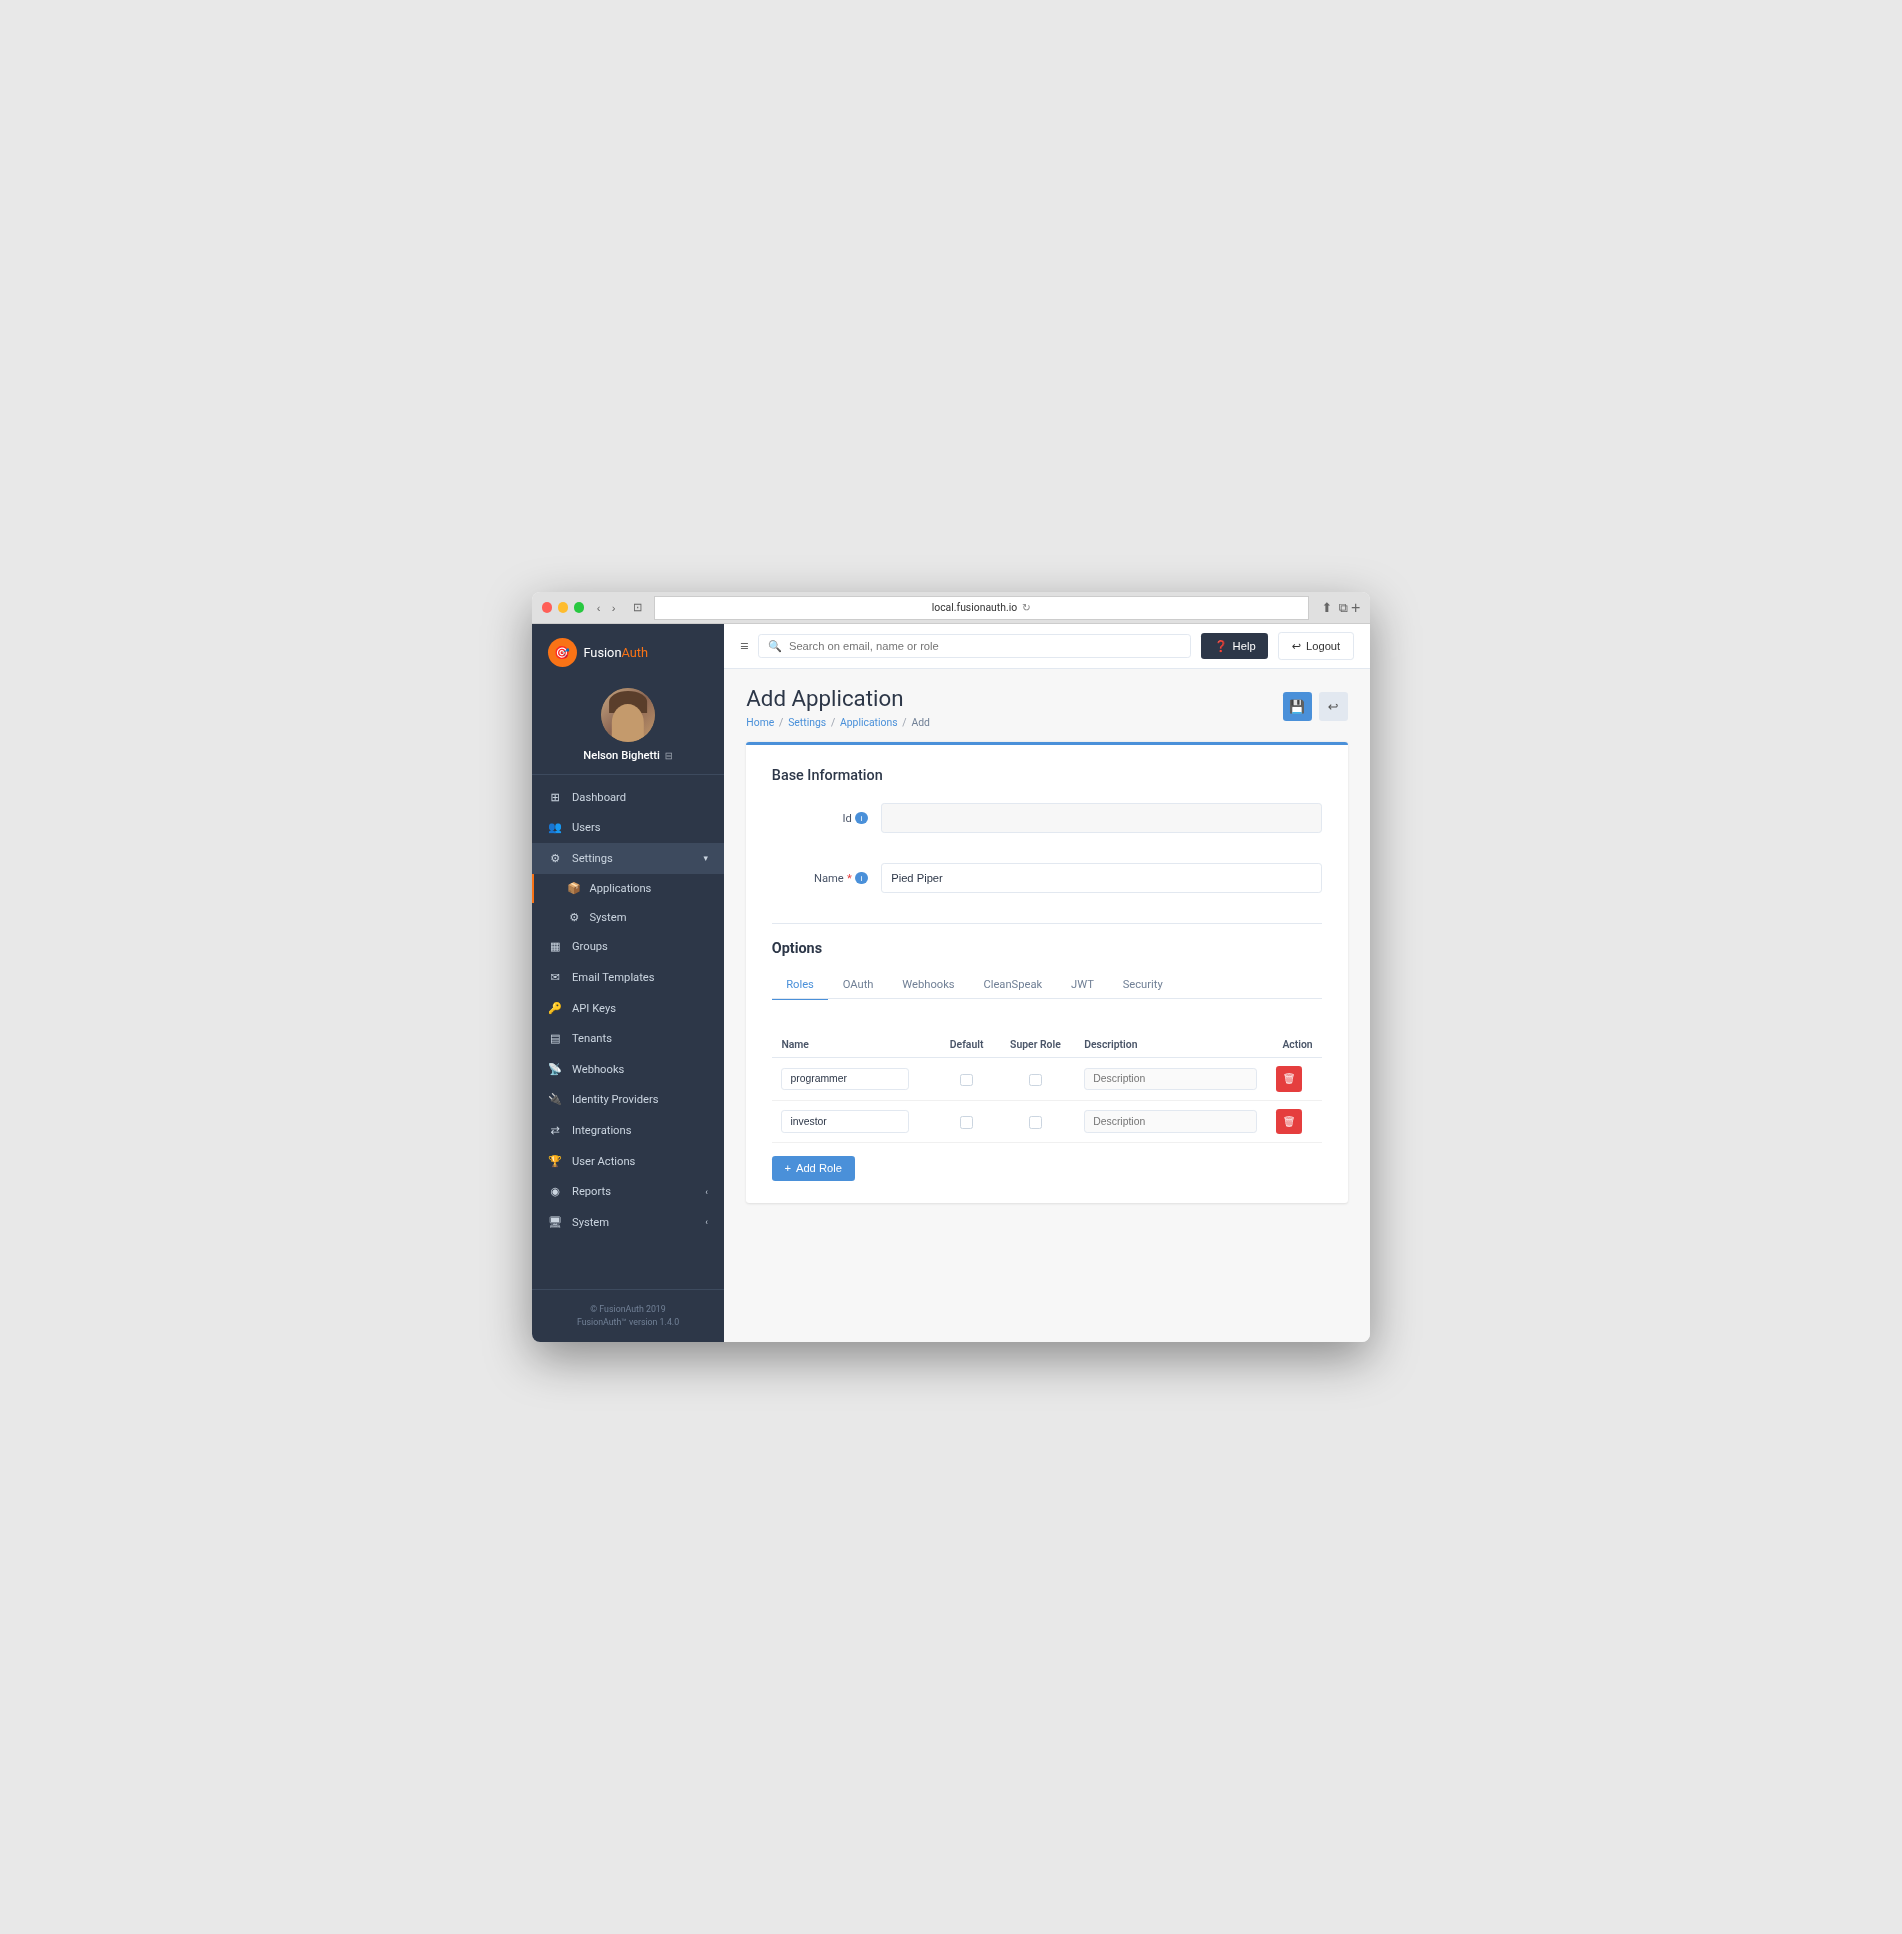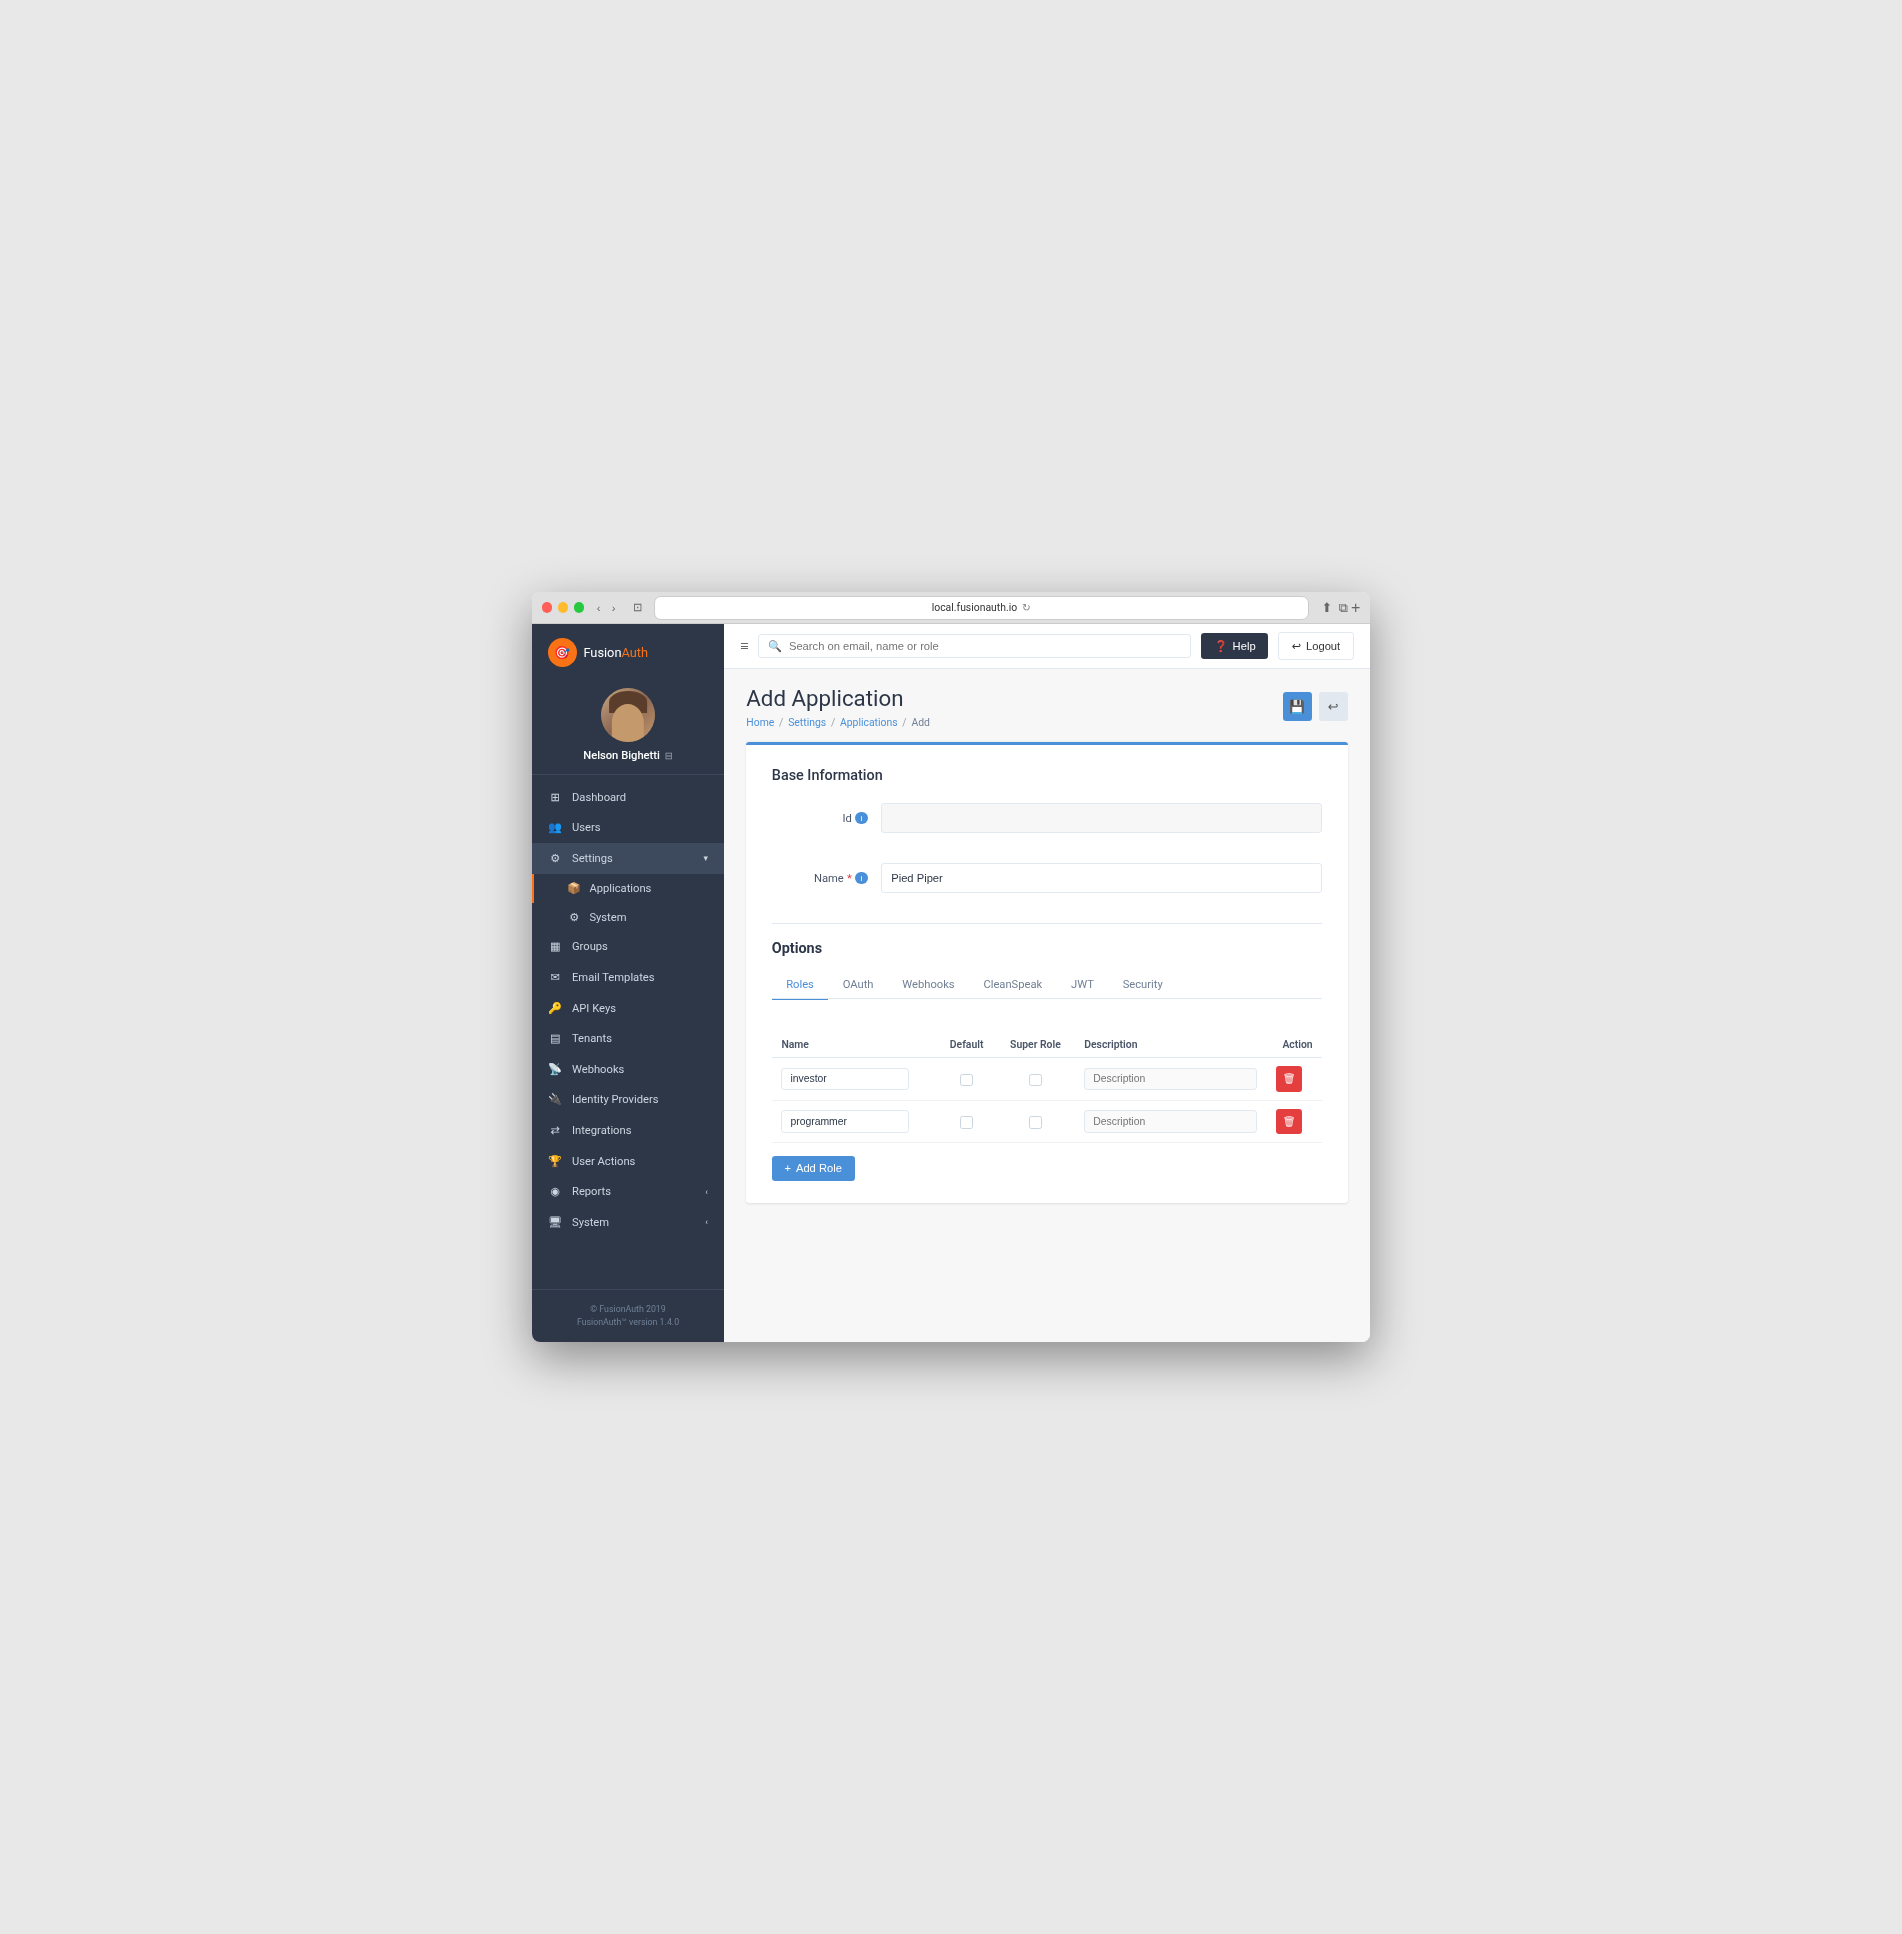--- a/index.html
+++ b/index.html
@@ -28,21 +28,21 @@
     .titlebar-btn.close { background: #ff5f57; }
     .titlebar-btn.minimize { background: #febc2e; }
     .titlebar-btn.maximize { background: #28c840; }
     .titlebar-nav { display: flex; gap: 4.8px; margin-right: 9.6px; }
     .nav-arrow { background: none; border: none; font-size: 11.2px; color: #666; cursor: pointer; padding: 1.6px 3.2px; }
     .nav-square { background: none; border: none; font-size: 11.2px; color: #666; cursor: pointer; padding: 1.6px 4.8px; }
     .titlebar-url {
       flex: 1;
       background: white;
       border: 0.8px solid #ccc;
-      border-radius: 7px;
+      border-radius: 0;
       height: 24px;
       display: flex;
       align-items: center;
       justify-content: center;
       font-size: 10.4px;
       color: #333;
       margin: 0 6.4px;
     }
     .titlebar-refresh { color: #888; font-size: 10.4px; margin-left: 4.8px; }
     .titlebar-actions { display: flex; gap: 6.4px; margin-left: 6.4px; }
@@ -641,41 +641,41 @@
                     <th class="center">Super Role</th>
                     <th>Description</th>
                     <th class="right">Action</th>
                   </tr>
                 </thead>
                 <tbody>
 
 
                   <tr>
                     <td>
-                      <input class="role-name-input" type="text" value="investor" style="">
+                      <input class="role-name-input" type="text" value="programmer" style="">
                     </td>
                     <td class="checkbox-cell">
                       <input type="checkbox" class="checkbox" style="">
                     </td>
                     <td class="checkbox-cell">
                       <input type="checkbox" class="checkbox" style="">
                     </td>
                     <td>
                       <input class="desc-input" type="text" placeholder="Description" style="">
                     </td>
                     <td style="text-align:right">
                       <button class="delete-btn">
                         <span>🗑</span>
                       </button>
                     </td>
                   </tr>
 
                   <tr>
                     <td>
-                      <input class="role-name-input" type="text" value="programmer" style="">
+                      <input class="role-name-input" type="text" value="investor" style="">
                     </td>
                     <td class="checkbox-cell">
                       <input type="checkbox" class="checkbox" style="">
                     </td>
                     <td class="checkbox-cell">
                       <input type="checkbox" class="checkbox" style="">
                     </td>
                     <td>
                       <input class="desc-input" type="text" placeholder="Description" style="">
                     </td>

